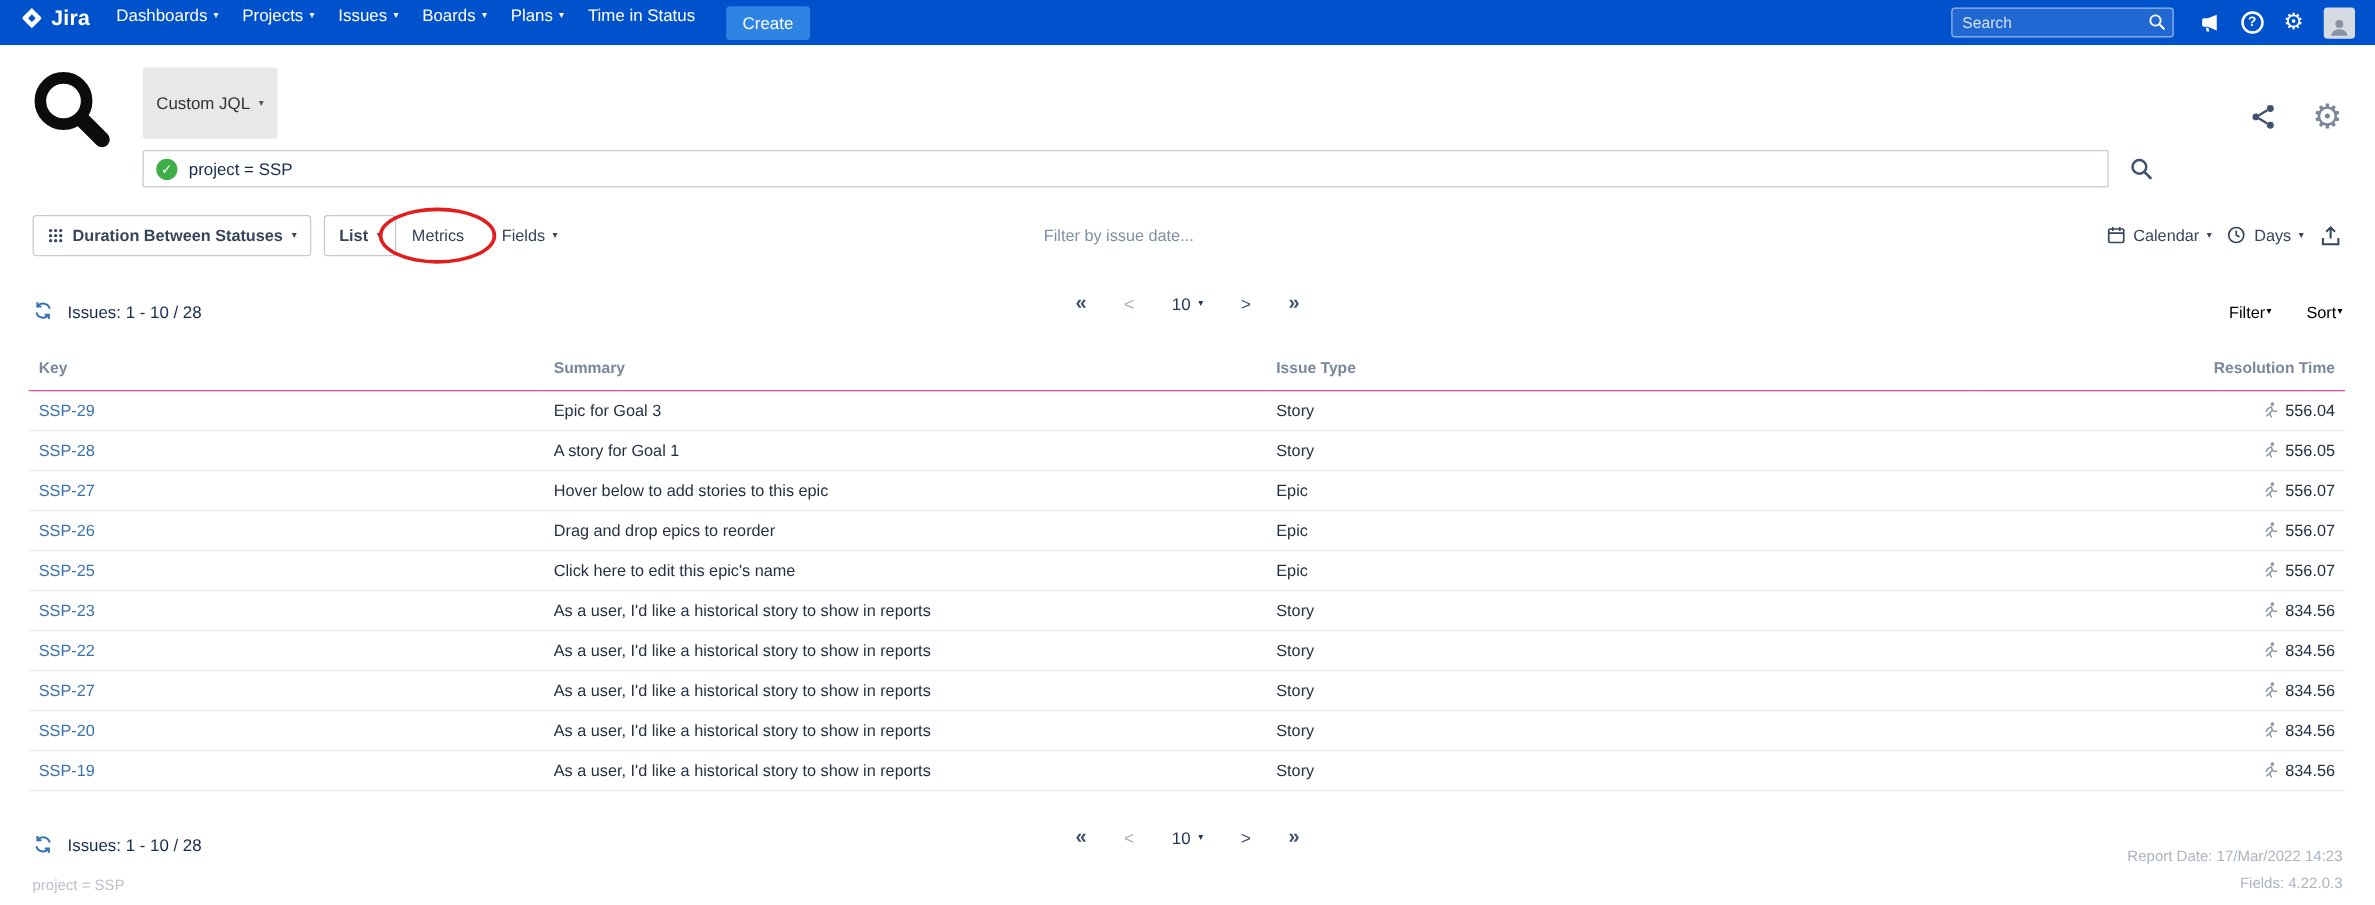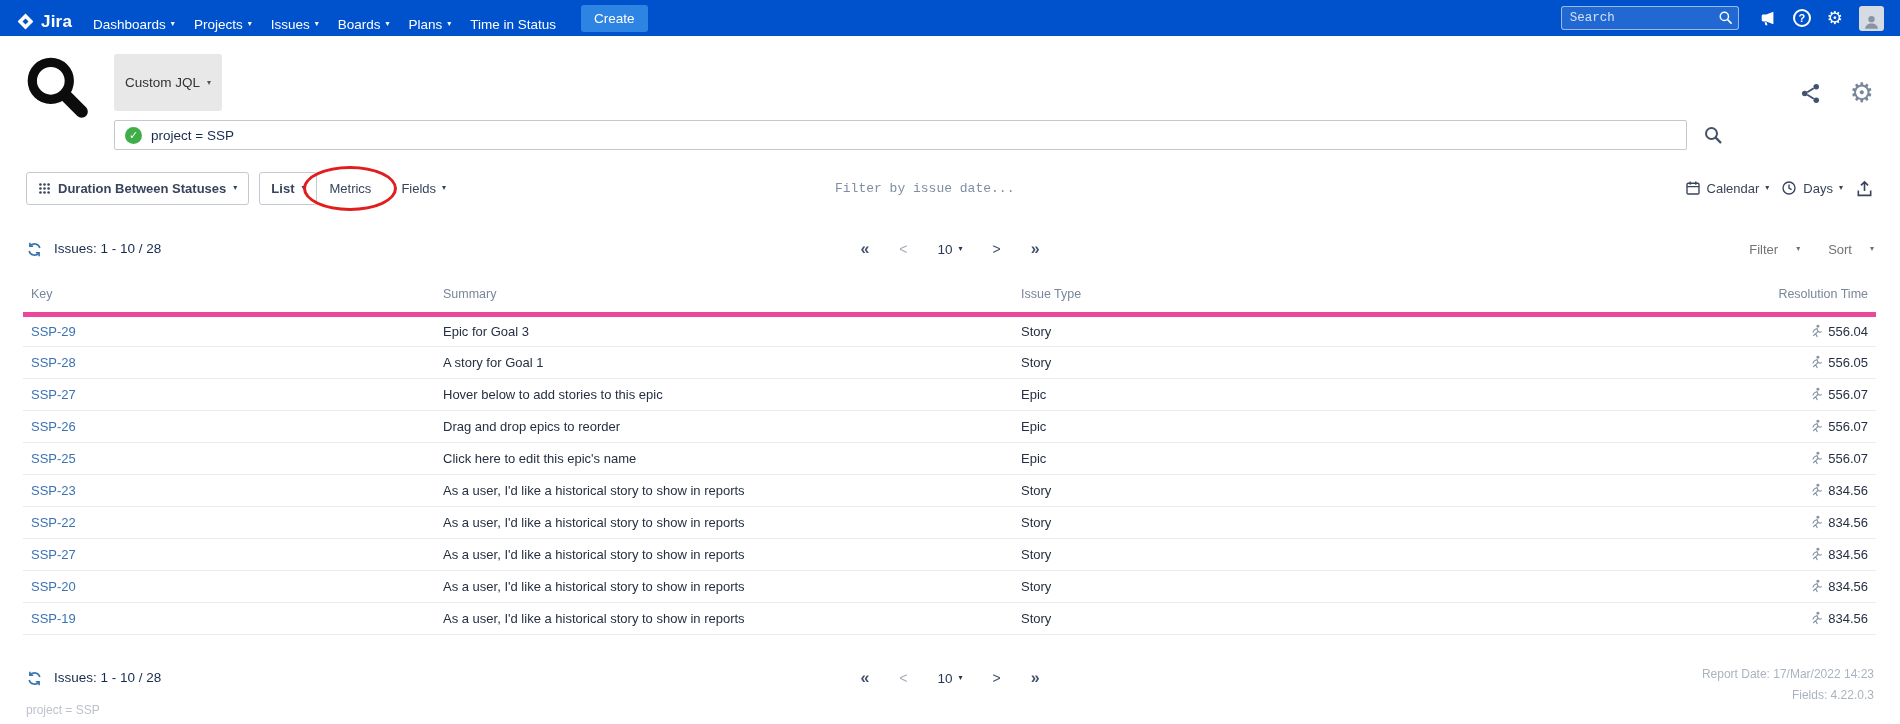--- a/index.html
+++ b/index.html
@@ -1,25 +1,25 @@
 <!DOCTYPE html>
 <html><head>
 <meta charset="utf-8">
 <style>
   *{box-sizing:border-box;margin:0;padding:0}
   html,body{width:1900px;height:724px}
   body{font-family:"Liberation Sans","DejaVu Sans",sans-serif;background:#fff;color:#172b4d;overflow:hidden;position:relative}
   button{font-family:inherit;font-size:inherit;color:inherit;background:none;border:none;cursor:pointer;padding:0}
-  input{font-family:Liberation Mono, monospace}
+  input{font-family:Liberation Sans, sans-serif}
   .ic{display:inline-block;vertical-align:middle;flex:none}
   .chev{font-size:8px;line-height:1;display:inline-block}
 
   
   .topnav{height:36px;background:#0052cc;display:flex;align-items:center;padding:0 16px;color:#fff}
-  .nav-left{display:flex;align-items:flex-end;gap:19px;flex:1}
+  .nav-left{display:flex;align-items:flex-start;gap:19px;flex:1}
   .brand{display:flex;align-items:center;gap:6px;margin-right:2px;cursor:pointer}
   .brand-text{font-size:17px;font-weight:bold;color:#fff;letter-spacing:.2px}
   .nav-item{display:flex;align-items:center;gap:5px;font-size:13.5px;color:#fff;cursor:pointer;white-space:nowrap}
   .create-btn{background:#2e84e3;color:#fff;border-radius:3px;padding:6px 13px;font-size:13.5px;margin-left:6px}
   .nav-right{display:flex;align-items:center;gap:16px}
   .nav-search{position:relative;margin-right:4px}
   .nav-search input{width:178px;height:24px;background:rgba(255,255,255,.13);border:1px solid rgba(255,255,255,.55);border-radius:3px;color:#fff;font-size:12.5px;padding:0 26px 0 8px;outline:none}
   .nav-search input::placeholder{color:rgba(255,255,255,.8)}
   .nav-search .ic{position:absolute;right:6px;top:4px;width:15px;height:15px;color:#fff}
   .mega-btn .ic{width:18px;height:18px;color:#fff}
@@ -54,42 +54,42 @@
   .annotation-ellipse{position:absolute;left:-22px;top:-9px;right:-22px;bottom:-9px;border:3px solid #e11d1d;border-radius:50%;pointer-events:none}
   .fields-btn{margin-left:22px}
   .date-filter{position:absolute;left:50%;transform:translateX(-50%);width:230px;border:none;outline:none;font-size:13px;color:#55606e;background:transparent}
   .date-filter::placeholder{color:#7f8ea3}
   .tb-right{margin-left:auto;display:flex;align-items:center;gap:12px;color:#37445c}
   .tb-right .plain-btn{padding:6px 0}
   .cal-ic,.clock-ic{width:16px;height:16px}
   .export-btn .ic{width:19px;height:19px;color:#37445c}
 
   
-  .list-controls{display:flex;align-items:center;padding:0 26px;margin-top:26px;height:30px;position:relative}
+  .list-controls{display:flex;padding:0 26px;margin-top:26px;height:30px;position:relative}
   .list-controls.bottom{margin-top:28px}
   .lc-left{display:flex;align-items:center;gap:11px}
   .refresh-btn{color:#3572b0}
   .refresh-btn .ic{width:17px;height:17px}
   .issues-label{font-size:13.5px;color:#172b4d}
   .lc-center{position:absolute;left:50%;transform:translateX(-50%);display:flex;align-items:center;gap:30px;color:#42526e}
   .pg{font-size:14px;color:#42526e}
   .pg.jump{font-size:16px;font-weight:bold}
   .pg.disabled{color:#a5adba}
   .pg-size{display:flex;align-items:center;gap:6px;font-size:13.5px;color:#253858}
   .lc-right{margin-left:auto;display:flex;align-items:center;gap:28px}
-  .ctrl-dd{display:flex;align-items:center;gap:18px;font-size:13px;color:#737373}
+  .ctrl-dd{display:flex;align-items:center;gap:1px;font-size:13px;color:#000000}
   .report-info{margin-left:auto;text-align:right;font-size:12px;color:#aab3bf;line-height:1.75;margin-top:14px}
 
   
   .issues-table{width:1853px;margin:14px 0 0 23px;border-collapse:collapse;table-layout:fixed}
   .issues-table col.c-key{width:412px}
   .issues-table col.c-summary{width:578px}
   .issues-table col.c-type{width:565px}
   .issues-table col.c-time{width:298px}
-  .issues-table th{font-size:12.5px;color:#7a869a;font-weight:normal;text-align:left;padding:9px 8px 11px;border-bottom:5px solid #ec4899}
+  .issues-table th{font-size:12.5px;color:#7a869a;font-weight:bold;text-align:left;padding:9px 8px 11px;border-bottom:1px solid #ec4899}
   .issues-table th.r{text-align:right}
   .issues-table td{font-size:13px;color:#253043;padding:0 8px;height:32px;border-bottom:1px solid #e9ebf0;white-space:nowrap;overflow:hidden}
   .issue-key{color:#3b73af;text-decoration:none;cursor:pointer}
   .time-cell{text-align:right}
   .runner-ic{width:14px;height:14px;color:#8a96a6;margin-right:5px;vertical-align:-2px}
 
   .jql-echo{margin:10px 0 0 26px;font-size:12px;color:#bcc2cb}
 </style>
 </head>
 <body>

